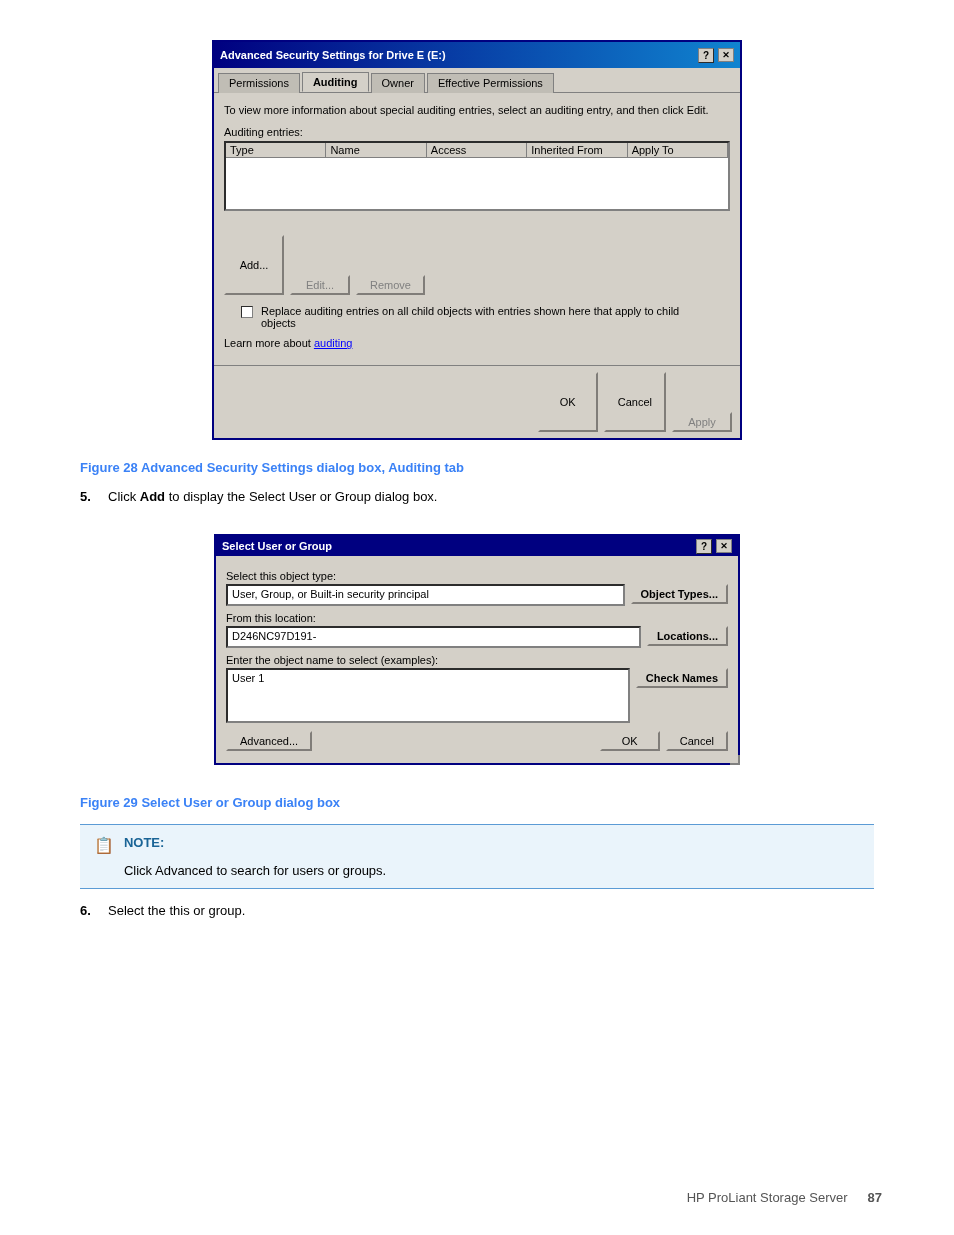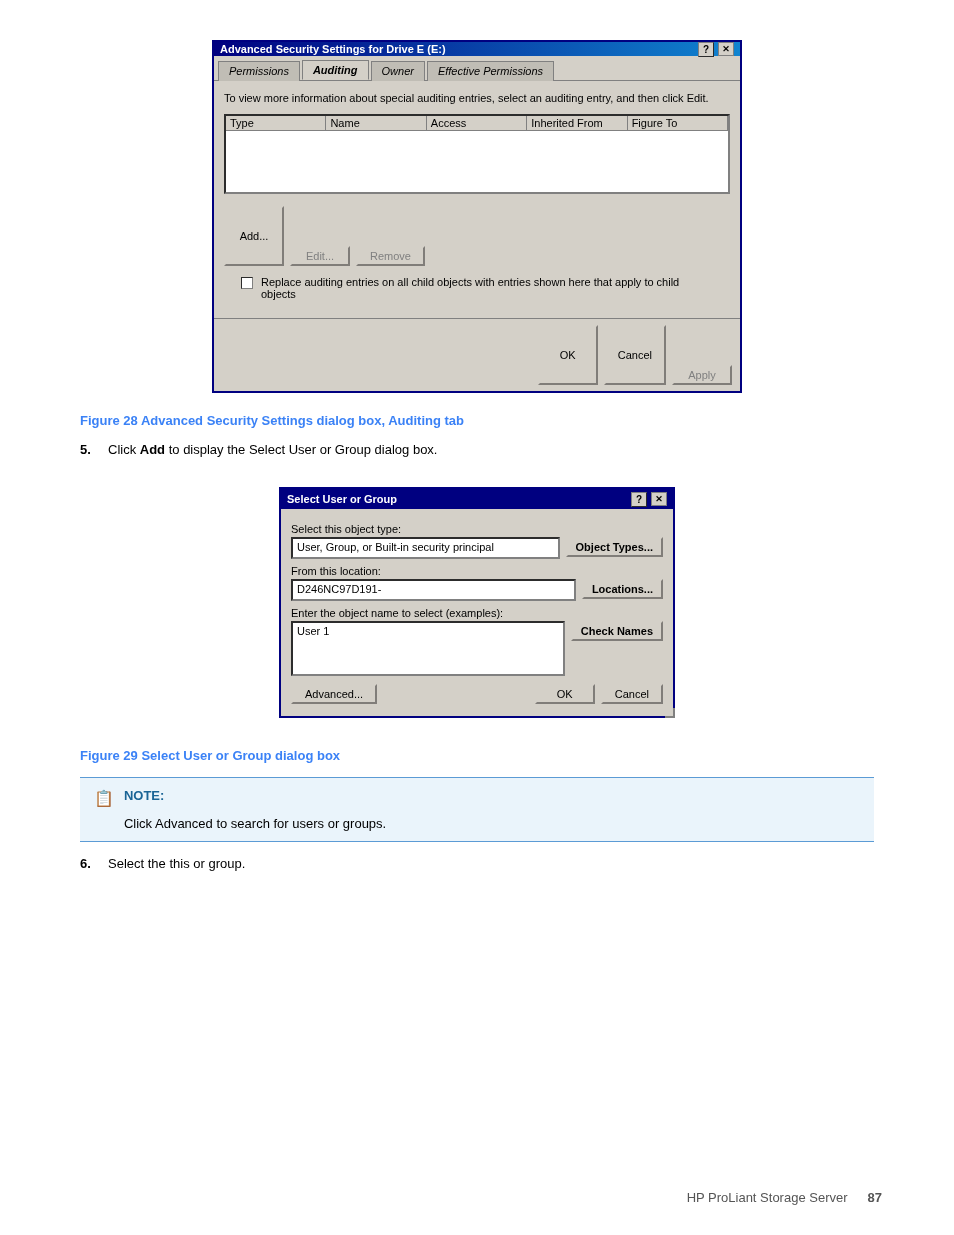--- a/index.html
+++ b/index.html
@@ -36,21 +36,21 @@
 
     .win-titlebar {
       background: linear-gradient(to right, #000080, #1084d0);
       color: white;
       font-size: 11px;
       font-weight: bold;
       padding: 3px 6px;
       display: flex;
       justify-content: space-between;
       align-items: center;
-      height: 14px;
+      height: 26px;
     }
 
     .win-titlebar-title {
       flex: 1;
     }
 
     .win-titlebar-buttons {
       display: flex;
       gap: 2px;
     }
@@ -90,21 +90,20 @@
     .win-tab {
       padding: 3px 10px;
       border: 1px solid #808080;
       border-bottom: none;
       background: #c0bdb5;
       margin-right: 2px;
       font-size: 11px;
       cursor: pointer;
       position: relative;
       top: 1px;
-      font-style: italic;
     }
 
     .win-tab.active {
       background: #d4d0c8;
       font-weight: bold;
       border-bottom: 1px solid #d4d0c8;
       top: 0;
       z-index: 1;
     }
 
@@ -120,22 +119,22 @@
     }
 
     .win-label {
       font-size: 11px;
       margin-bottom: 3px;
     }
 
     .win-listbox {
       border: 2px inset #808080;
       background: #ffffff;
-      height: 80px;
-      margin-bottom: 12px;
+      height: 70px;
+      margin-bottom: 24px;
     }
 
     .win-listbox-header {
       display: flex;
       background: #d4d0c8;
       border-bottom: 1px solid #808080;
       font-size: 11px;
     }
 
     .win-listbox-header-cell {
@@ -233,21 +232,21 @@
       flex: 1;
     }
 
     .bold-text {
       font-weight: bold;
     }
 
     
     .dialog-container-29 {
       margin: 30px auto;
-      width: 396px;
+      width: 526px;
     }
 
     .select-dialog {
       border: 2px solid #000080;
       background: #d4d0c8;
       font-family: 'Tahoma', Arial, sans-serif;
       font-size: 11px;
     }
 
     .select-dialog-titlebar {
@@ -404,42 +403,46 @@
 
       <div class="win-tabs">
         <div class="win-tab">Permissions</div>
         <div class="win-tab active">Auditing</div>
         <div class="win-tab">Owner</div>
         <div class="win-tab">Effective Permissions</div>
       </div>
 
       <div class="win-content">
         <div class="win-description">To view more information about special auditing entries, select an auditing entry, and then click Edit.</div>
+        <div class="win-label">Auditing entries:</div>
 
         <div class="win-listbox">
           <div class="win-listbox-header">
             <div class="win-listbox-header-cell">Type</div>
             <div class="win-listbox-header-cell">Name</div>
             <div class="win-listbox-header-cell">Access</div>
             <div class="win-listbox-header-cell">Inherited From</div>
-            <div class="win-listbox-header-cell">Figure To</div>
+            <div class="win-listbox-header-cell">Apply To</div>
           </div>
         </div>
 
         <div class="win-button-row">
           <button class="win-button">Add...</button>
           <button class="win-button disabled">Edit...</button>
           <button class="win-button disabled">Remove</button>
         </div>
 
         <div class="win-checkbox-row">
           <div class="win-checkbox"></div>
           <span>Replace auditing entries on all child objects with entries shown here that apply to child objects</span>
         </div>
 
+        <div class="win-learn-row">
+          <span>Learn more about </span><span class="win-link">auditing</span>
+        </div>
       </div>
 
       <div class="win-bottom-buttons">
         <button class="win-button">OK</button>
         <button class="win-button">Cancel</button>
         <button class="win-button disabled">Apply</button>
       </div>
     </div>
   </div>
 

